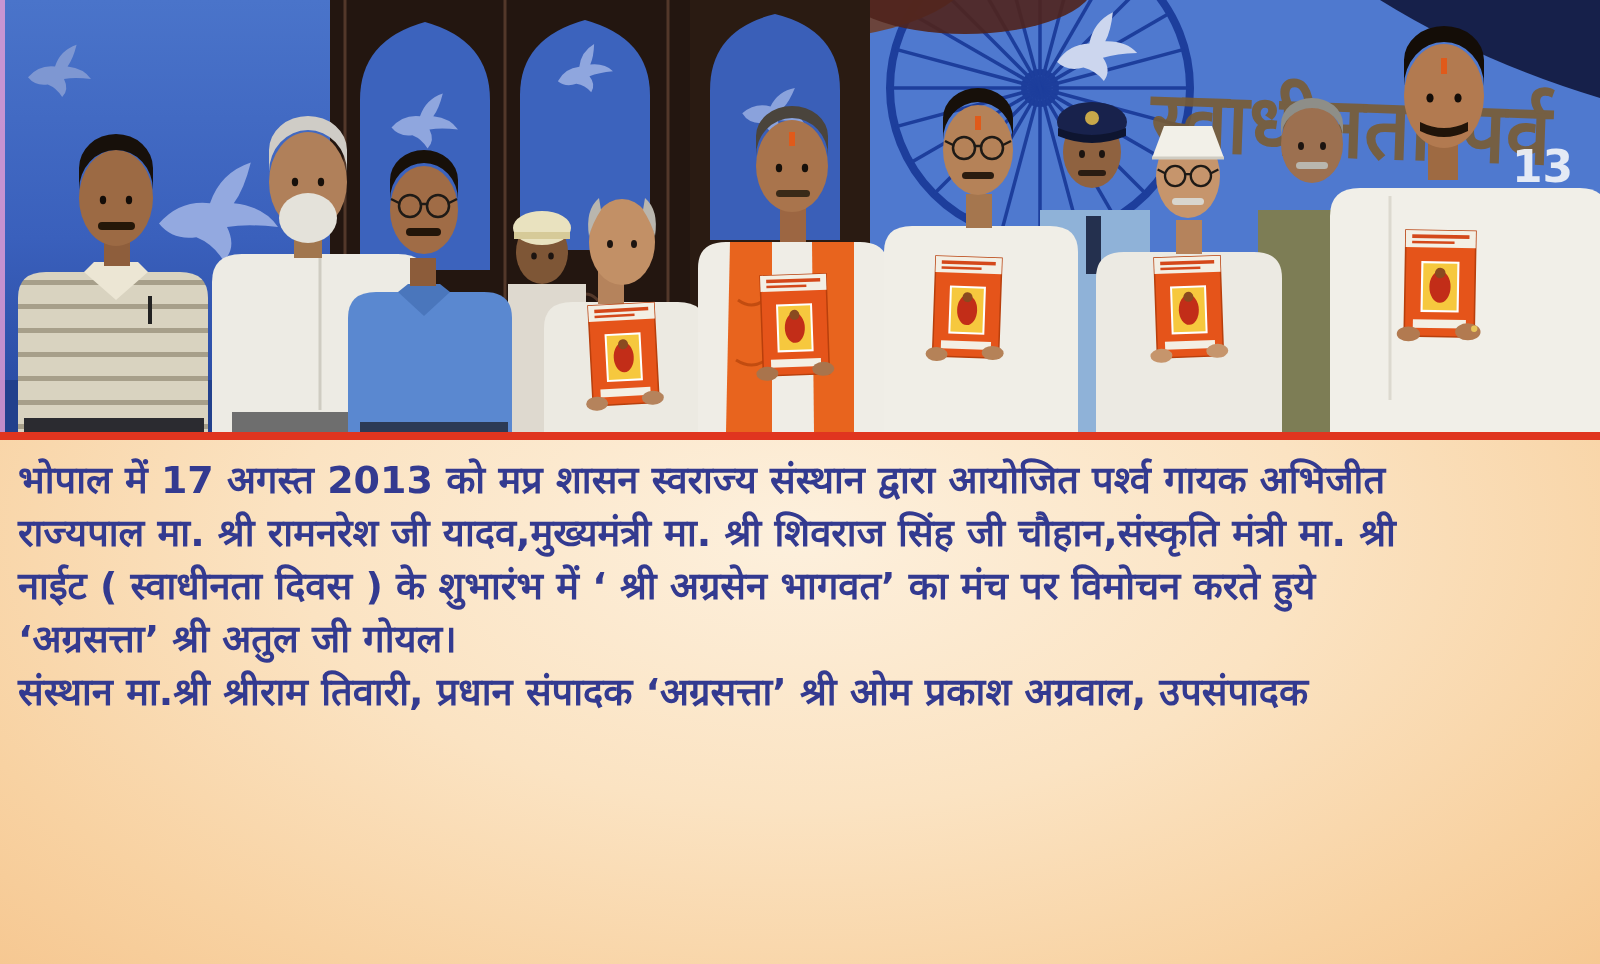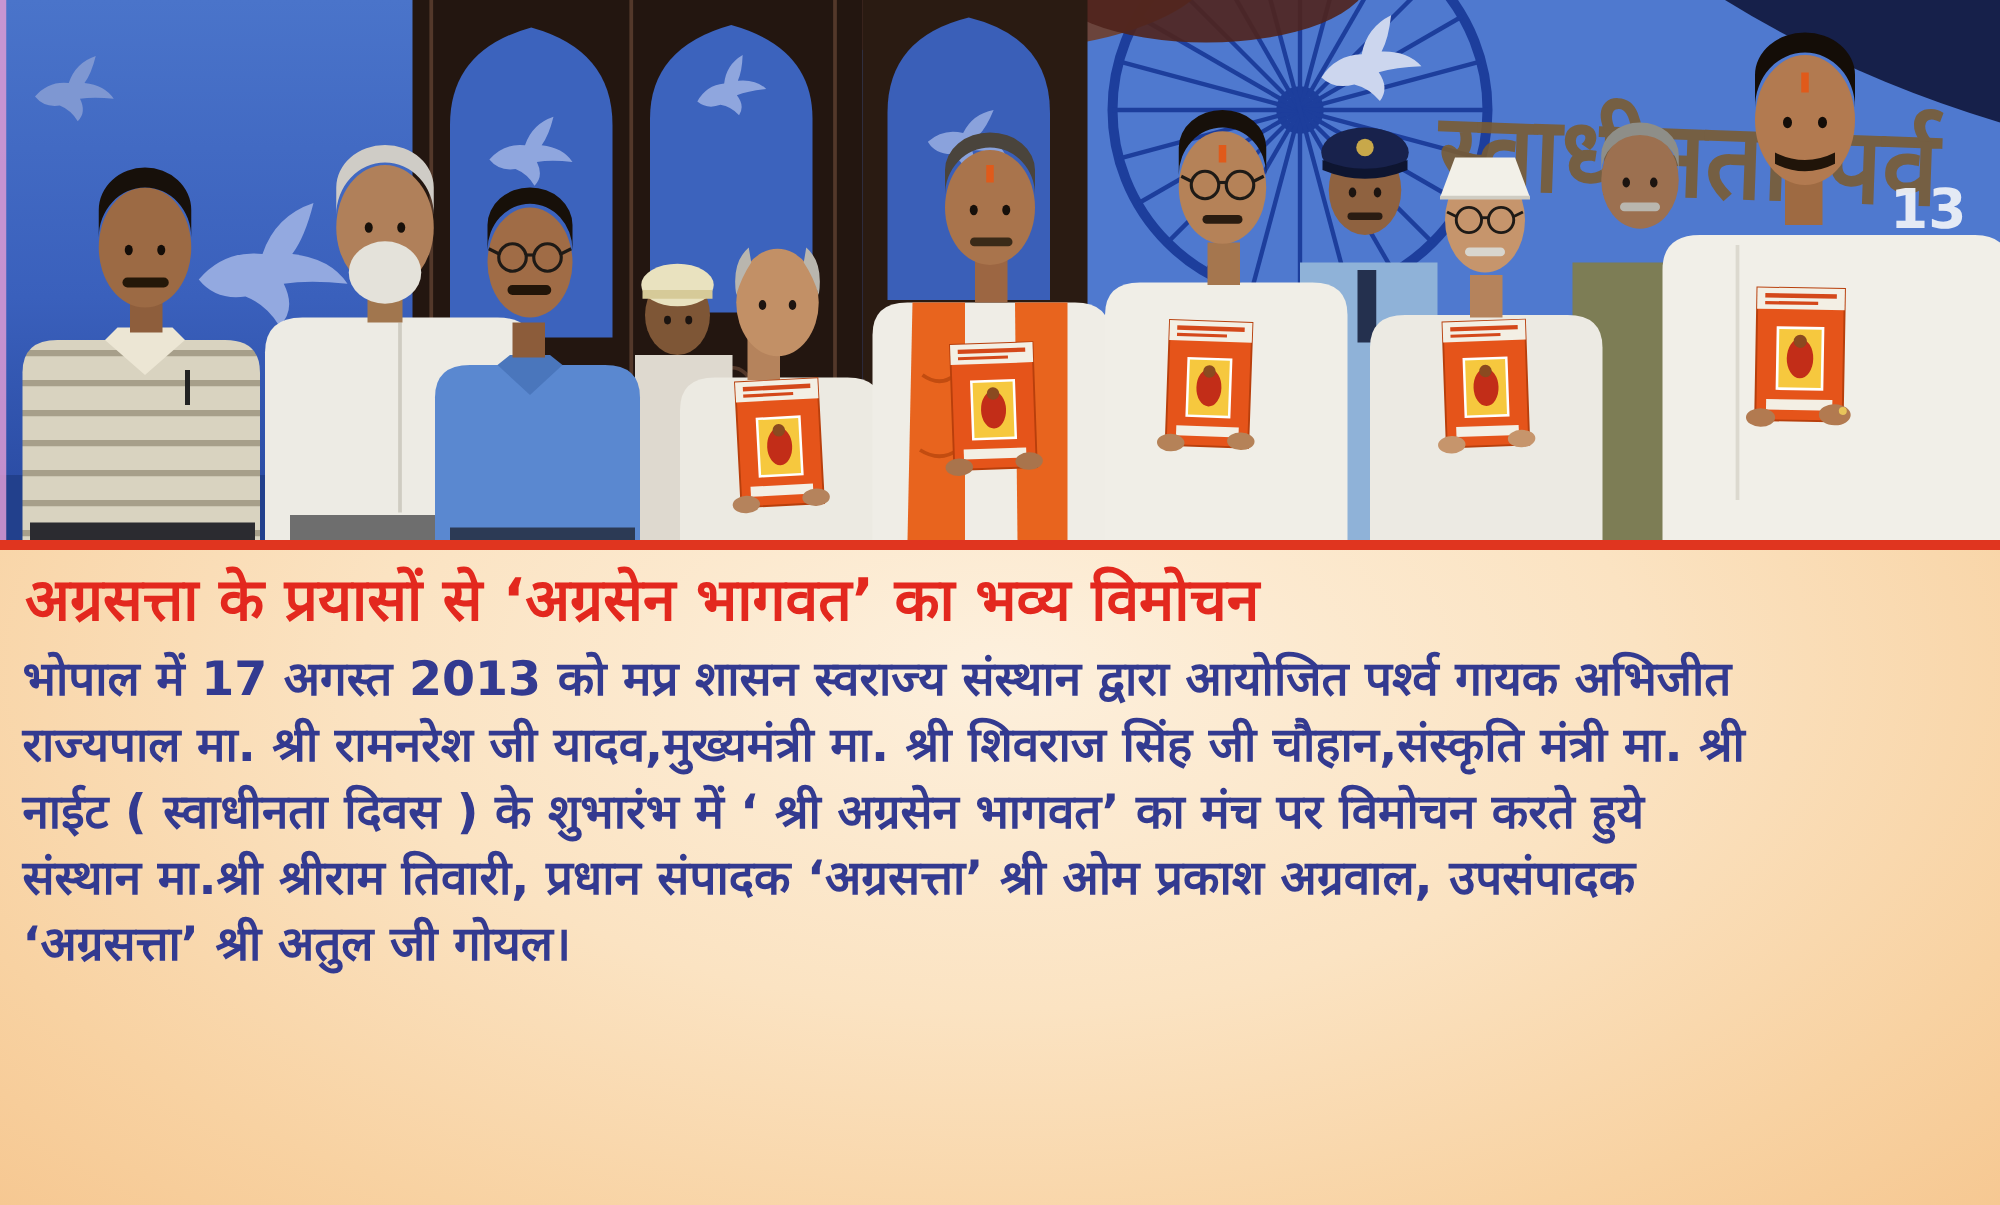--- a/index.html
+++ b/index.html
@@ -269,23 +269,22 @@
         </g>
       </g>
 
       <rect class="scan" x="0" y="0" width="5" height="432" fill="#dd9bd4" opacity="0.85"></rect>
     </svg>
   </div>
 
   <div class="red-strip"></div>
 
   <div class="caption">
-    <div class="headline">अग्रसत्ता के प्रयासों से ‘अग्रसेन भागवत’ का भव्य विमोचन</div>
     <div class="body-text">
       <div class="body-line">भोपाल में 17 अगस्त 2013 को मप्र शासन स्वराज्य संस्थान द्वारा आयोजित पर्श्व गायक अभिजीत</div>
       <div class="body-line">राज्यपाल मा. श्री रामनरेश जी यादव,मुख्यमंत्री मा. श्री शिवराज सिंह जी चौहान,संस्कृति मंत्री मा. श्री</div>
       <div class="body-line">नाईट ( स्वाधीनता दिवस ) के शुभारंभ में ‘ श्री अग्रसेन भागवत’ का मंच पर विमोचन करते हुये</div>
+      <div class="body-line">‘अग्रसत्ता’ श्री अतुल जी गोयल।</div>
       <div class="body-line">संस्थान मा.श्री श्रीराम तिवारी, प्रधान संपादक ‘अग्रसत्ता’ श्री ओम प्रकाश अग्रवाल, उपसंपादक</div>
-      <div class="body-line">‘अग्रसत्ता’ श्री अतुल जी गोयल।</div>
     </div>
   </div>
 
 </div>
 
 </body></html>

